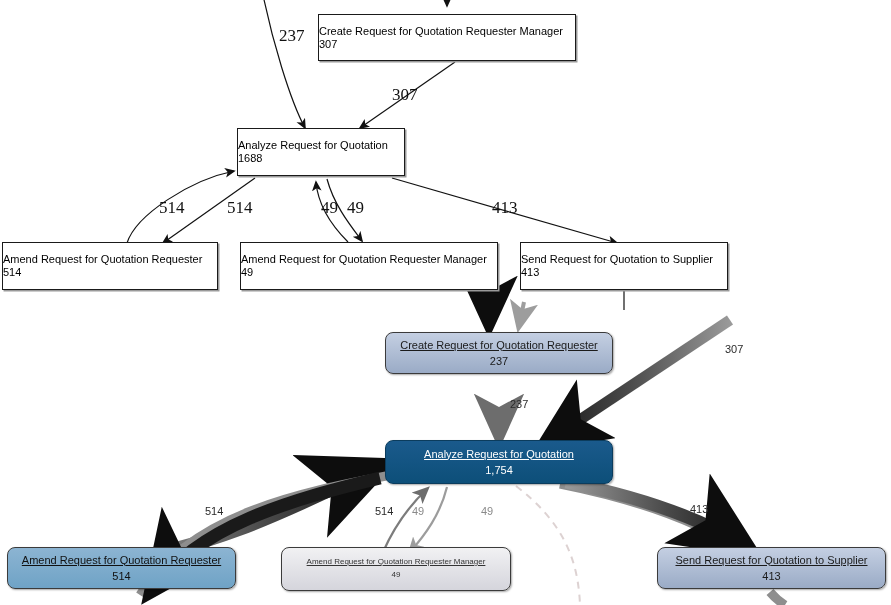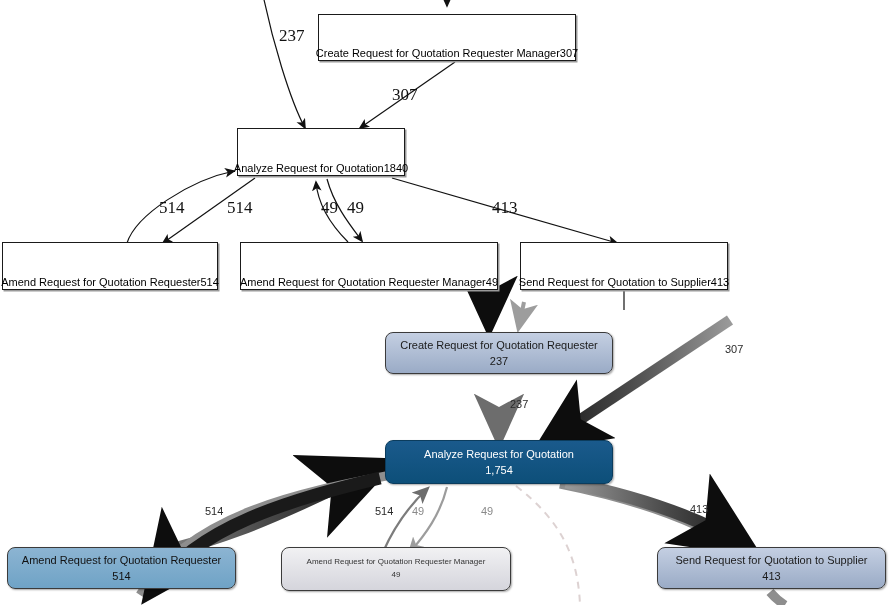--- a/index.html
+++ b/index.html
@@ -7,22 +7,22 @@
   #stage{position:relative;width:891px;height:605px;background:#fff;}
 
   
   .plain-node{
     position:absolute;
     box-sizing:border-box;
     background:#ffffff;
     border:1px solid #1a1a1a;
     box-shadow:1.5px 1.5px 0 0 #9a9a9a;
     display:flex;
-    flex-direction:row;
-    align-items:flex-end;
+    flex-direction:column;
+    align-items:flex-start;
     justify-content:center;
     font-family:"Liberation Sans",sans-serif;
     color:#000;
     z-index:6;
   }
   .plain-node .nm{font-size:11px;line-height:13px;white-space:nowrap;}
   .plain-node .ct{font-size:11px;line-height:13px;}
 
   .plain-lbl{
     position:absolute;
@@ -40,21 +40,21 @@
     border-radius:8px;
     border:1px solid #3b3b3b;
     display:flex;
     flex-direction:column;
     align-items:center;
     justify-content:center;
     text-align:center;
     z-index:6;
     box-shadow:1px 1px 2px rgba(0,0,0,.35);
   }
-  .fancy-node .nm{line-height:15px;white-space:nowrap;}
+  .fancy-node .nm{line-height:15px;white-space:nowrap;text-decoration:underline;}
   .fancy-node .ct{line-height:16px;}
 
   .n-light-blue{background:linear-gradient(#c4cfe2,#9aabc6);color:#1b1b1b;}
   .n-dark-blue {background:linear-gradient(#1a5a8c,#0d4f79);color:#ffffff;border-color:#0b3c5d;}
   .n-mid-blue  {background:linear-gradient(#8cb4d2,#6fa3c6);color:#111;}
   .n-grey      {background:linear-gradient(#f1f1f3,#d5d5dc);color:#333;}
 
   .fancy-lbl{
     position:absolute;
     font-family:"Liberation Sans",sans-serif;
@@ -100,21 +100,21 @@
     <path d="M624,289 L624,310" fill="none" stroke="#111" stroke-width="1.2"></path>
   </svg>
 
   <div class="plain-node" style="left:318px;top:14px;width:258px;height:47px;">
     <span class="nm">Create Request for Quotation Requester Manager</span>
     <span class="ct">307</span>
   </div>
 
   <div class="plain-node" style="left:237px;top:128px;width:168px;height:48px;">
     <span class="nm">Analyze Request for Quotation</span>
-    <span class="ct">1840</span>
+    <span class="ct">1688</span>
   </div>
 
   <div class="plain-node" style="left:2px;top:242px;width:216px;height:48px;">
     <span class="nm">Amend Request for Quotation Requester</span>
     <span class="ct">514</span>
   </div>
 
   <div class="plain-node" style="left:240px;top:242px;width:258px;height:48px;">
     <span class="nm">Amend Request for Quotation Requester Manager</span>
     <span class="ct">49</span>

